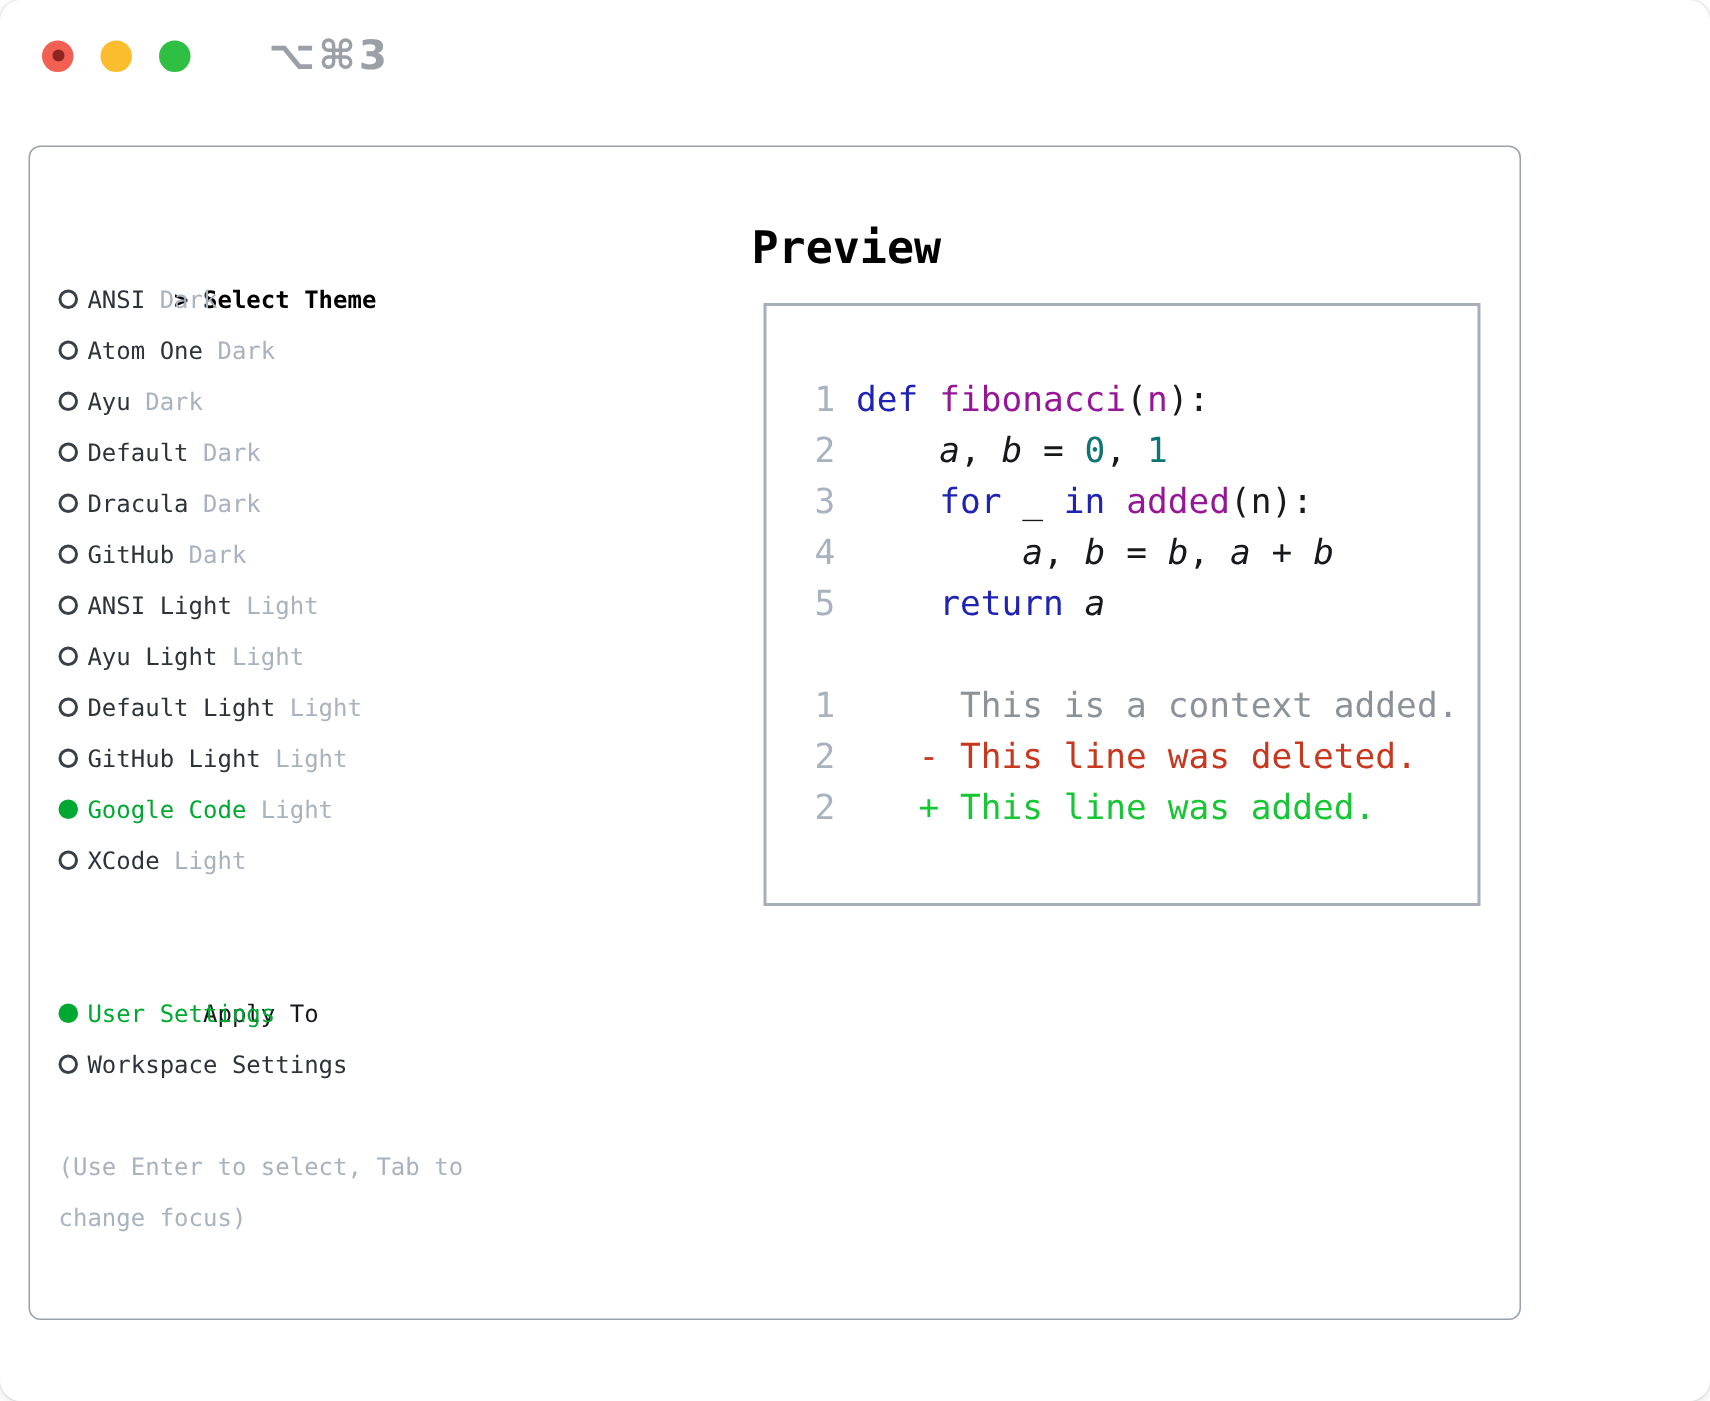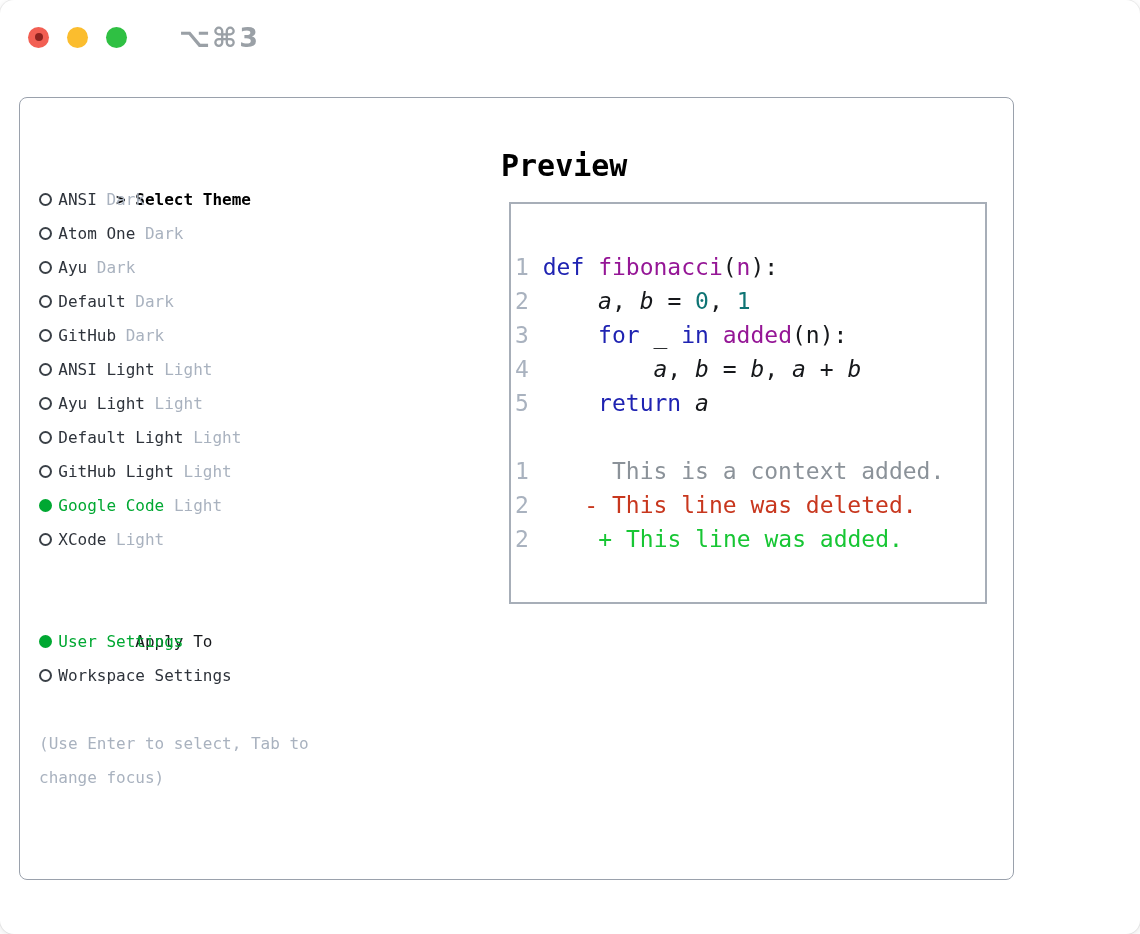--- a/index.html
+++ b/index.html
@@ -39,32 +39,32 @@
   .item-name { color:#2e333b; }
   .item-name.sel { color:#00a832; }
   .item-tag { color:#a9b2bf; }
   .apply-title { color:#16181b; }
   .help { color:#a9b2bf; }
 
   .col-right { position:absolute; left:481px; top:51px; width:505px; }
   .preview-title { height:34px; line-height:34px; font-size:30px; font-weight:bold; color:#000; white-space:pre; }
   .preview-box {
     margin-top:19px; margin-left:8px; width:478px; height:402px;
-    border:2px solid #a7aeb8; background:#fff; padding:46px 0 0 4px; overflow:hidden;
+    border:2px solid #a7aeb8; background:#fff; padding:46px 0 0 32px; overflow:hidden;
   }
   .code-line { height:34px; line-height:34px; font-size:23px; white-space:pre; }
   .lnum { color:#a9b2bf; }
   .tk-pl  { color:#16181b; }
   .tk-kw  { color:#1f23b2; }
   .tk-fn  { color:#951696; }
   .tk-num { color:#0e7474; }
   .tk-var { color:#16181b; font-style:italic; }
   .tk-ctx { color:#8b9299; }
   .tk-del { color:#c8371e; }
-  .tk-add { color:#17c634;margin-left:14px; }
+  .tk-add { color:#17c634; }
 </style>
 </head>
 <body>
 
 <div class="window">
 
   <div class="titlebar">
     <div class="lights">
       <span class="light red"></span>
       <span class="light yellow"></span>
@@ -77,20 +77,21 @@
 
     <div class="col-left">
       <div class="row">
         <span class="marker caret">&gt;</span><span class="hdr">Select Theme</span>
       </div>
       <div id="theme-list">
           <div class="row"><span class="marker"><span class="circle"></span></span><span class="item-name">ANSI</span><span class="item-name"> </span><span class="item-tag">Dark</span></div>
           <div class="row"><span class="marker"><span class="circle"></span></span><span class="item-name">Atom One</span><span class="item-name"> </span><span class="item-tag">Dark</span></div>
           <div class="row"><span class="marker"><span class="circle"></span></span><span class="item-name">Ayu</span><span class="item-name"> </span><span class="item-tag">Dark</span></div>
           <div class="row"><span class="marker"><span class="circle"></span></span><span class="item-name">Default</span><span class="item-name"> </span><span class="item-tag">Dark</span></div>
+          <div class="row"><span class="marker"><span class="circle"></span></span><span class="item-name">Dracula</span><span class="item-name"> </span><span class="item-tag">Dark</span></div>
           <div class="row"><span class="marker"><span class="circle"></span></span><span class="item-name">GitHub</span><span class="item-name"> </span><span class="item-tag">Dark</span></div>
           <div class="row"><span class="marker"><span class="circle"></span></span><span class="item-name">ANSI Light</span><span class="item-name"> </span><span class="item-tag">Light</span></div>
           <div class="row"><span class="marker"><span class="circle"></span></span><span class="item-name">Ayu Light</span><span class="item-name"> </span><span class="item-tag">Light</span></div>
           <div class="row"><span class="marker"><span class="circle"></span></span><span class="item-name">Default Light</span><span class="item-name"> </span><span class="item-tag">Light</span></div>
           <div class="row"><span class="marker"><span class="circle"></span></span><span class="item-name">GitHub Light</span><span class="item-name"> </span><span class="item-tag">Light</span></div>
           <div class="row"><span class="marker"><span class="circle sel"></span></span><span class="item-name sel">Google Code</span><span class="item-name"> </span><span class="item-tag">Light</span></div>
           <div class="row"><span class="marker"><span class="circle"></span></span><span class="item-name">XCode</span><span class="item-name"> </span><span class="item-tag">Light</span></div>
         </div>
       <div class="row blank"></div>
       <div class="row">

